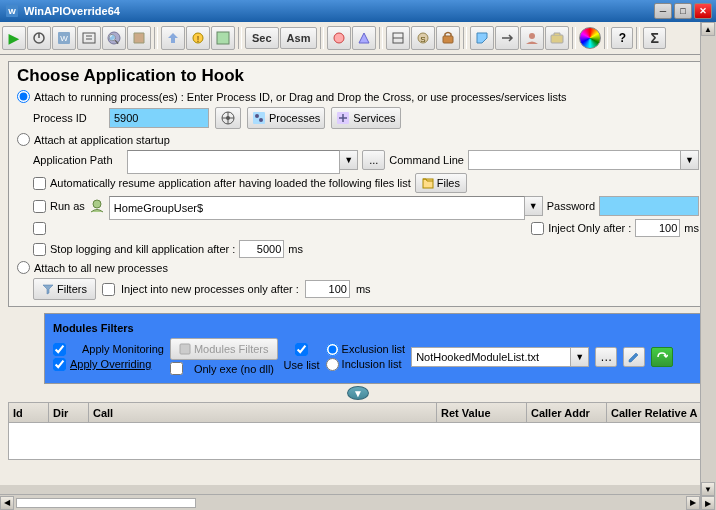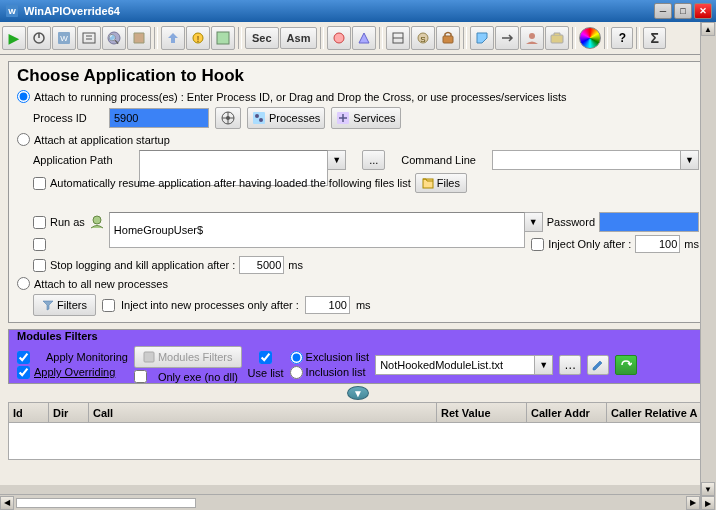--- a/index.html
+++ b/index.html
@@ -111,38 +111,38 @@
     }
 
     .radio-row { display: flex; align-items: center; gap: 4px; margin-bottom: 4px; }
     input[type="radio"] { cursor: pointer; }
     input[type="checkbox"] { cursor: pointer; }
 
     .process-row { display: flex; align-items: center; gap: 6px; margin-left: 16px; margin-bottom: 4px; }
     .process-label { font-size: 11px; width: 70px; }
     .process-input {
       width: 100px; height: 20px;
-      border: 1px solid #aaa; background: #3b82f6;
+      border: 1px solid #aaa; background: #7dd3fc;
       padding: 0 4px; font-size: 11px;
     }
     .icon-btn {
       height: 22px; padding: 0 4px;
       background: linear-gradient(to bottom, #f8f8f8, #ddd);
       border: 1px solid #aaa; border-radius: 2px;
       display: flex; align-items: center; gap: 3px;
       cursor: pointer; font-size: 11px;
     }
 
-    .app-row { display: flex; align-items: center; gap: 16px; margin-left: 16px; margin-bottom: 3px; }
+    .app-row { display: flex; align-items: center; gap: 4px; margin-left: 16px; margin-bottom: 3px; }
     .app-label { font-size: 11px; width: 90px; }
     .app-input-combo {
       flex: 1; height: 20px; display: flex;
     }
     .app-input {
-      flex: 1; height: 36px;
+      flex: 1; height: 24px;
       border: 1px solid #aaa; border-top: 1px solid #888;
       background: white; padding: 0 4px; font-size: 11px;
     }
     .combo-btn {
       width: 18px; height: 20px;
       background: linear-gradient(to bottom, #f8f8f8, #ddd);
       border: 1px solid #aaa; border-left: none;
       display: flex; align-items: center; justify-content: center;
       cursor: pointer; font-size: 9px;
     }
@@ -155,36 +155,37 @@
     }
     .cmdline-combo {
       flex: 1; height: 20px; display: flex;
     }
     .cmdline-input {
       flex: 1; height: 20px;
       border: 1px solid #aaa; background: white;
       padding: 0 4px; font-size: 11px;
     }
 
-    .checkbox-row { display: flex; align-items: center; gap: 4px; margin-left: 16px; margin-bottom: 19px; }
+    .checkbox-row { display: flex; align-items: center; gap: 4px; margin-left: 16px; margin-bottom: 3px; }
 
     .run-as-row { display: flex; align-items: center; gap: 4px; margin-left: 16px; margin-bottom: 3px; }
 
     .inject-row { display: flex; align-items: center; gap: 4px; margin-left: 16px; margin-bottom: 3px; }
     .inject-input {
       width: 45px; height: 18px;
       border: 1px solid #aaa; background: white;
       text-align: right; padding: 0 2px; font-size: 11px;
     }
 
     
     .modules-section {
       border: 1px solid #999;
-      background: #8b5cf6;
-      padding: 0 8px;
+      background: #3b82f6;
+      padding: 8px 8px;
+      margin-left: 36px;
     }
     .modules-title { font-size: 11px; font-weight: bold; margin-bottom: 4px; }
     .modules-row { display: flex; align-items: center; gap: 6px; }
     .modules-left { display: flex; flex-direction: column; gap: 2px; }
     .modules-middle { display: flex; flex-direction: column; gap: 2px; }
 
     .exc-combo { display: flex; align-items: center; }
     .exc-input {
       width: 160px; height: 20px;
       border: 1px solid #aaa; background: white;

